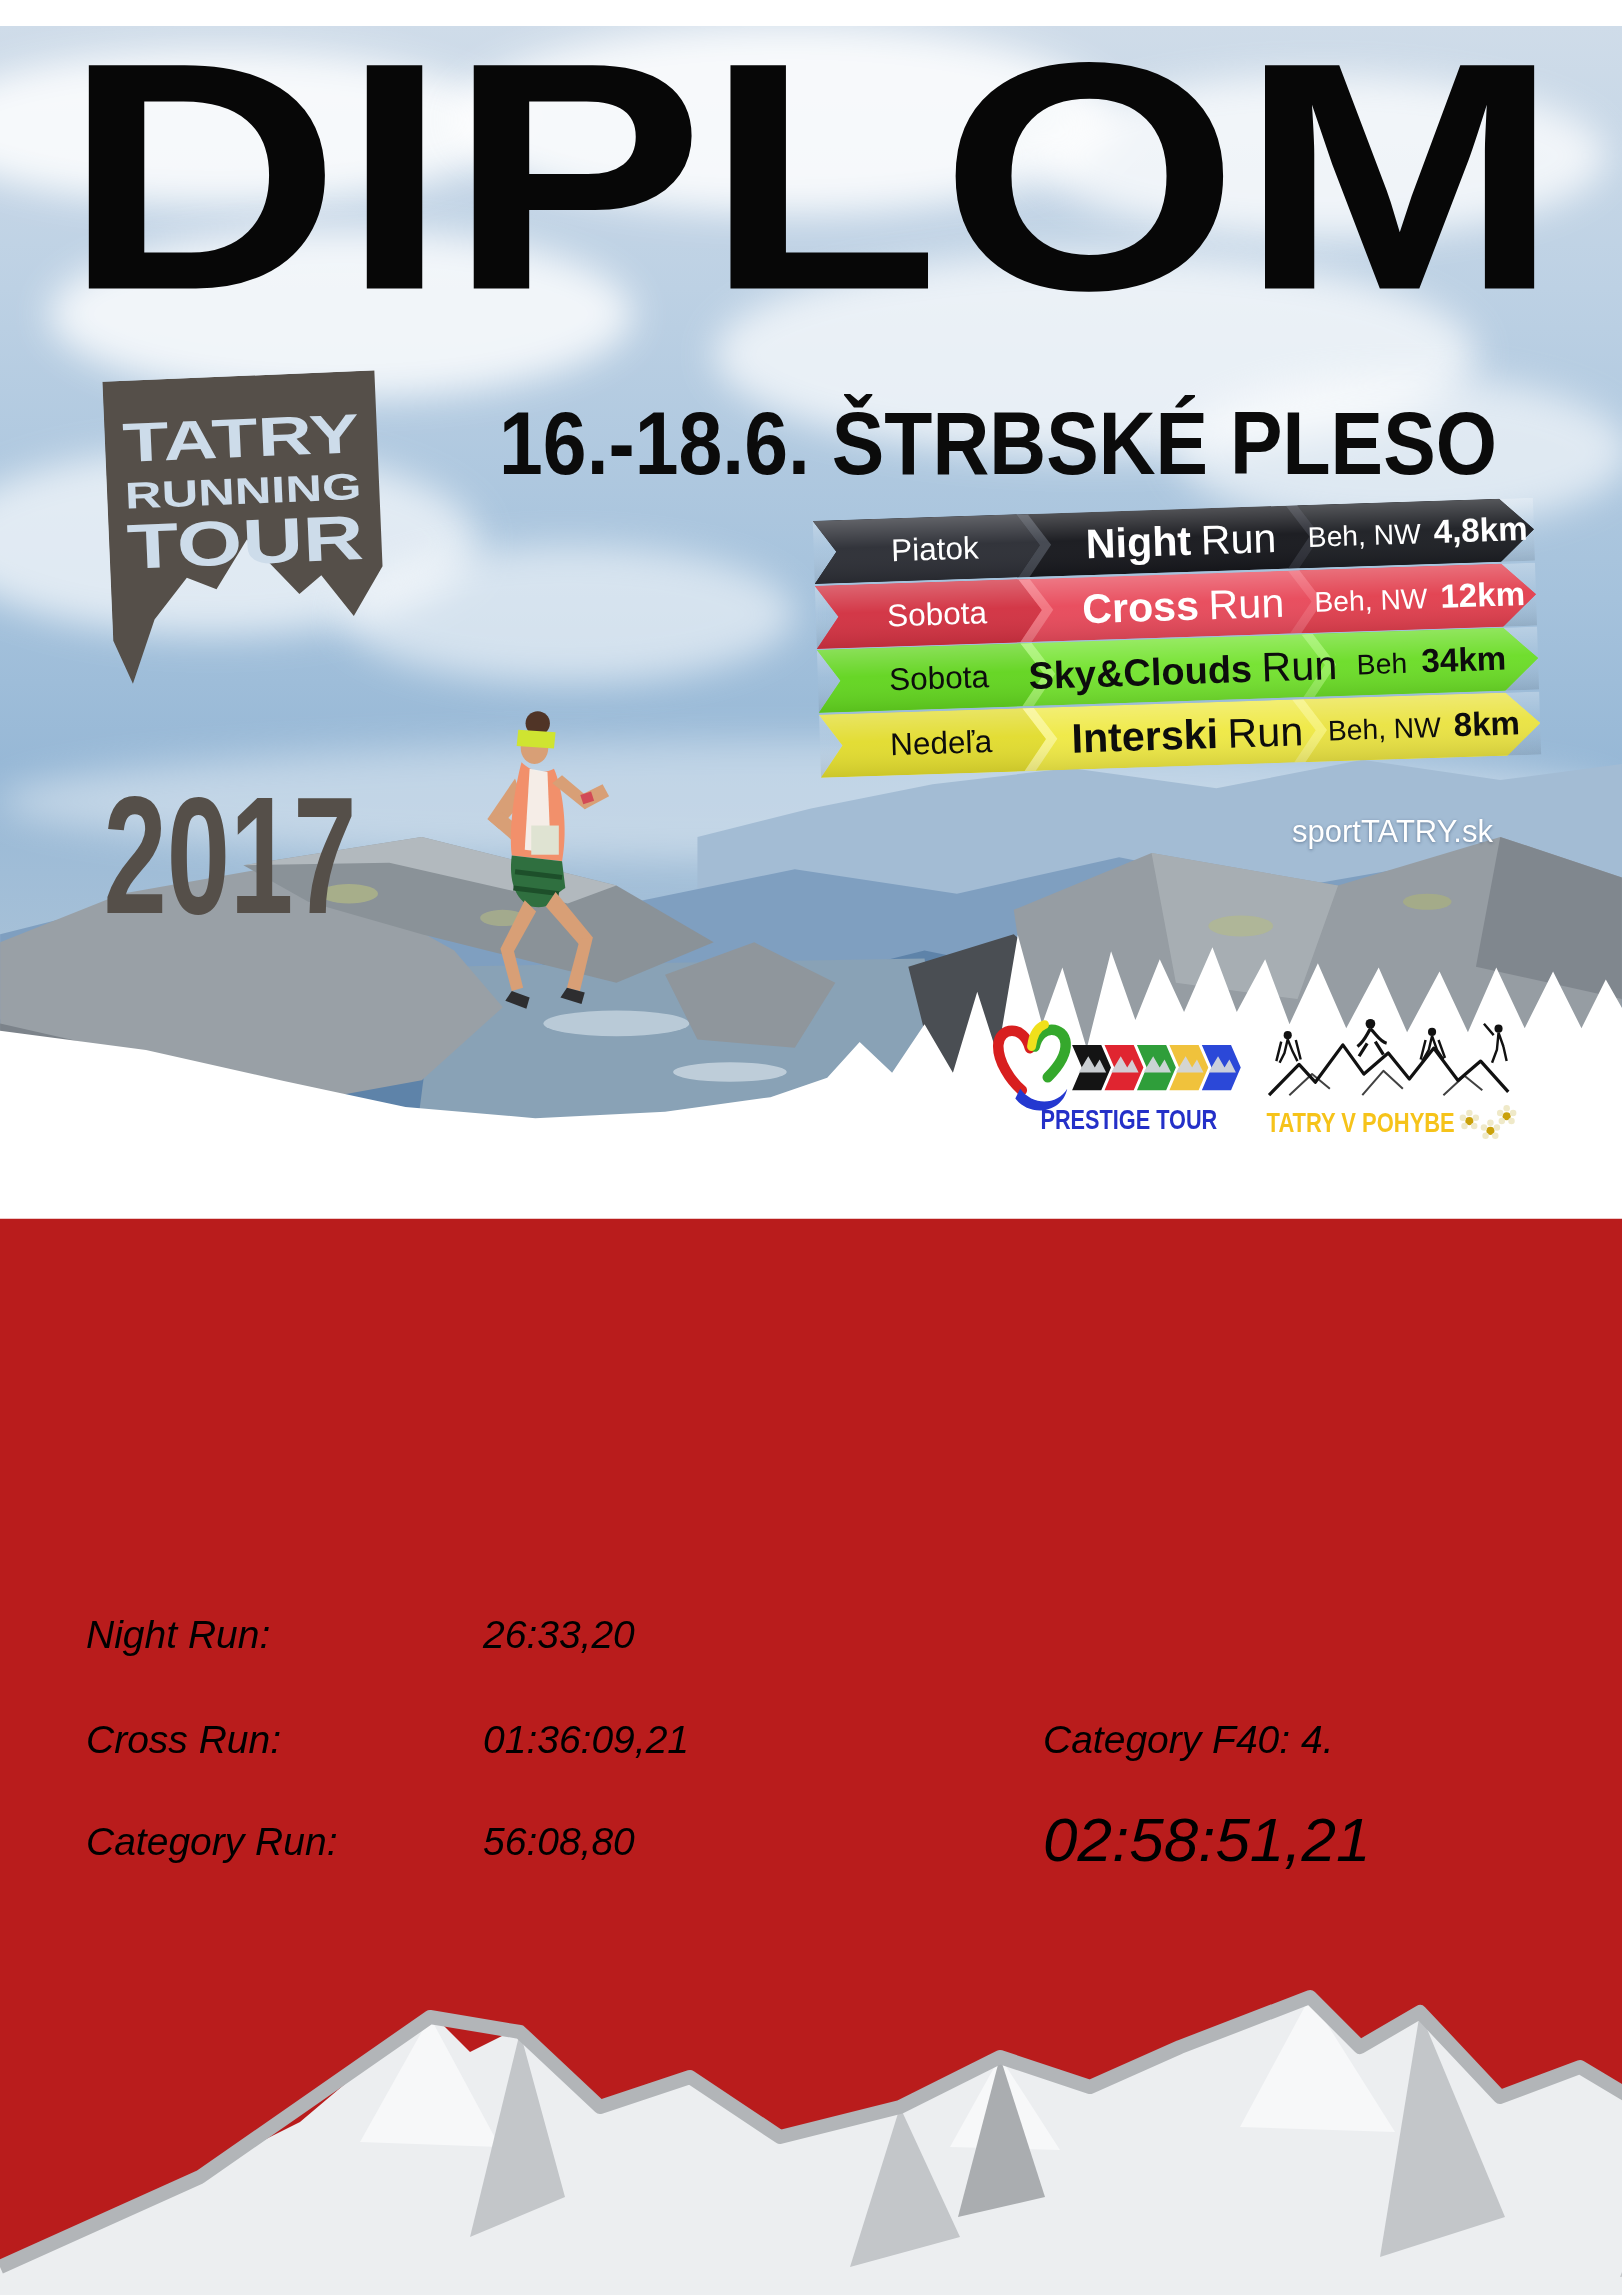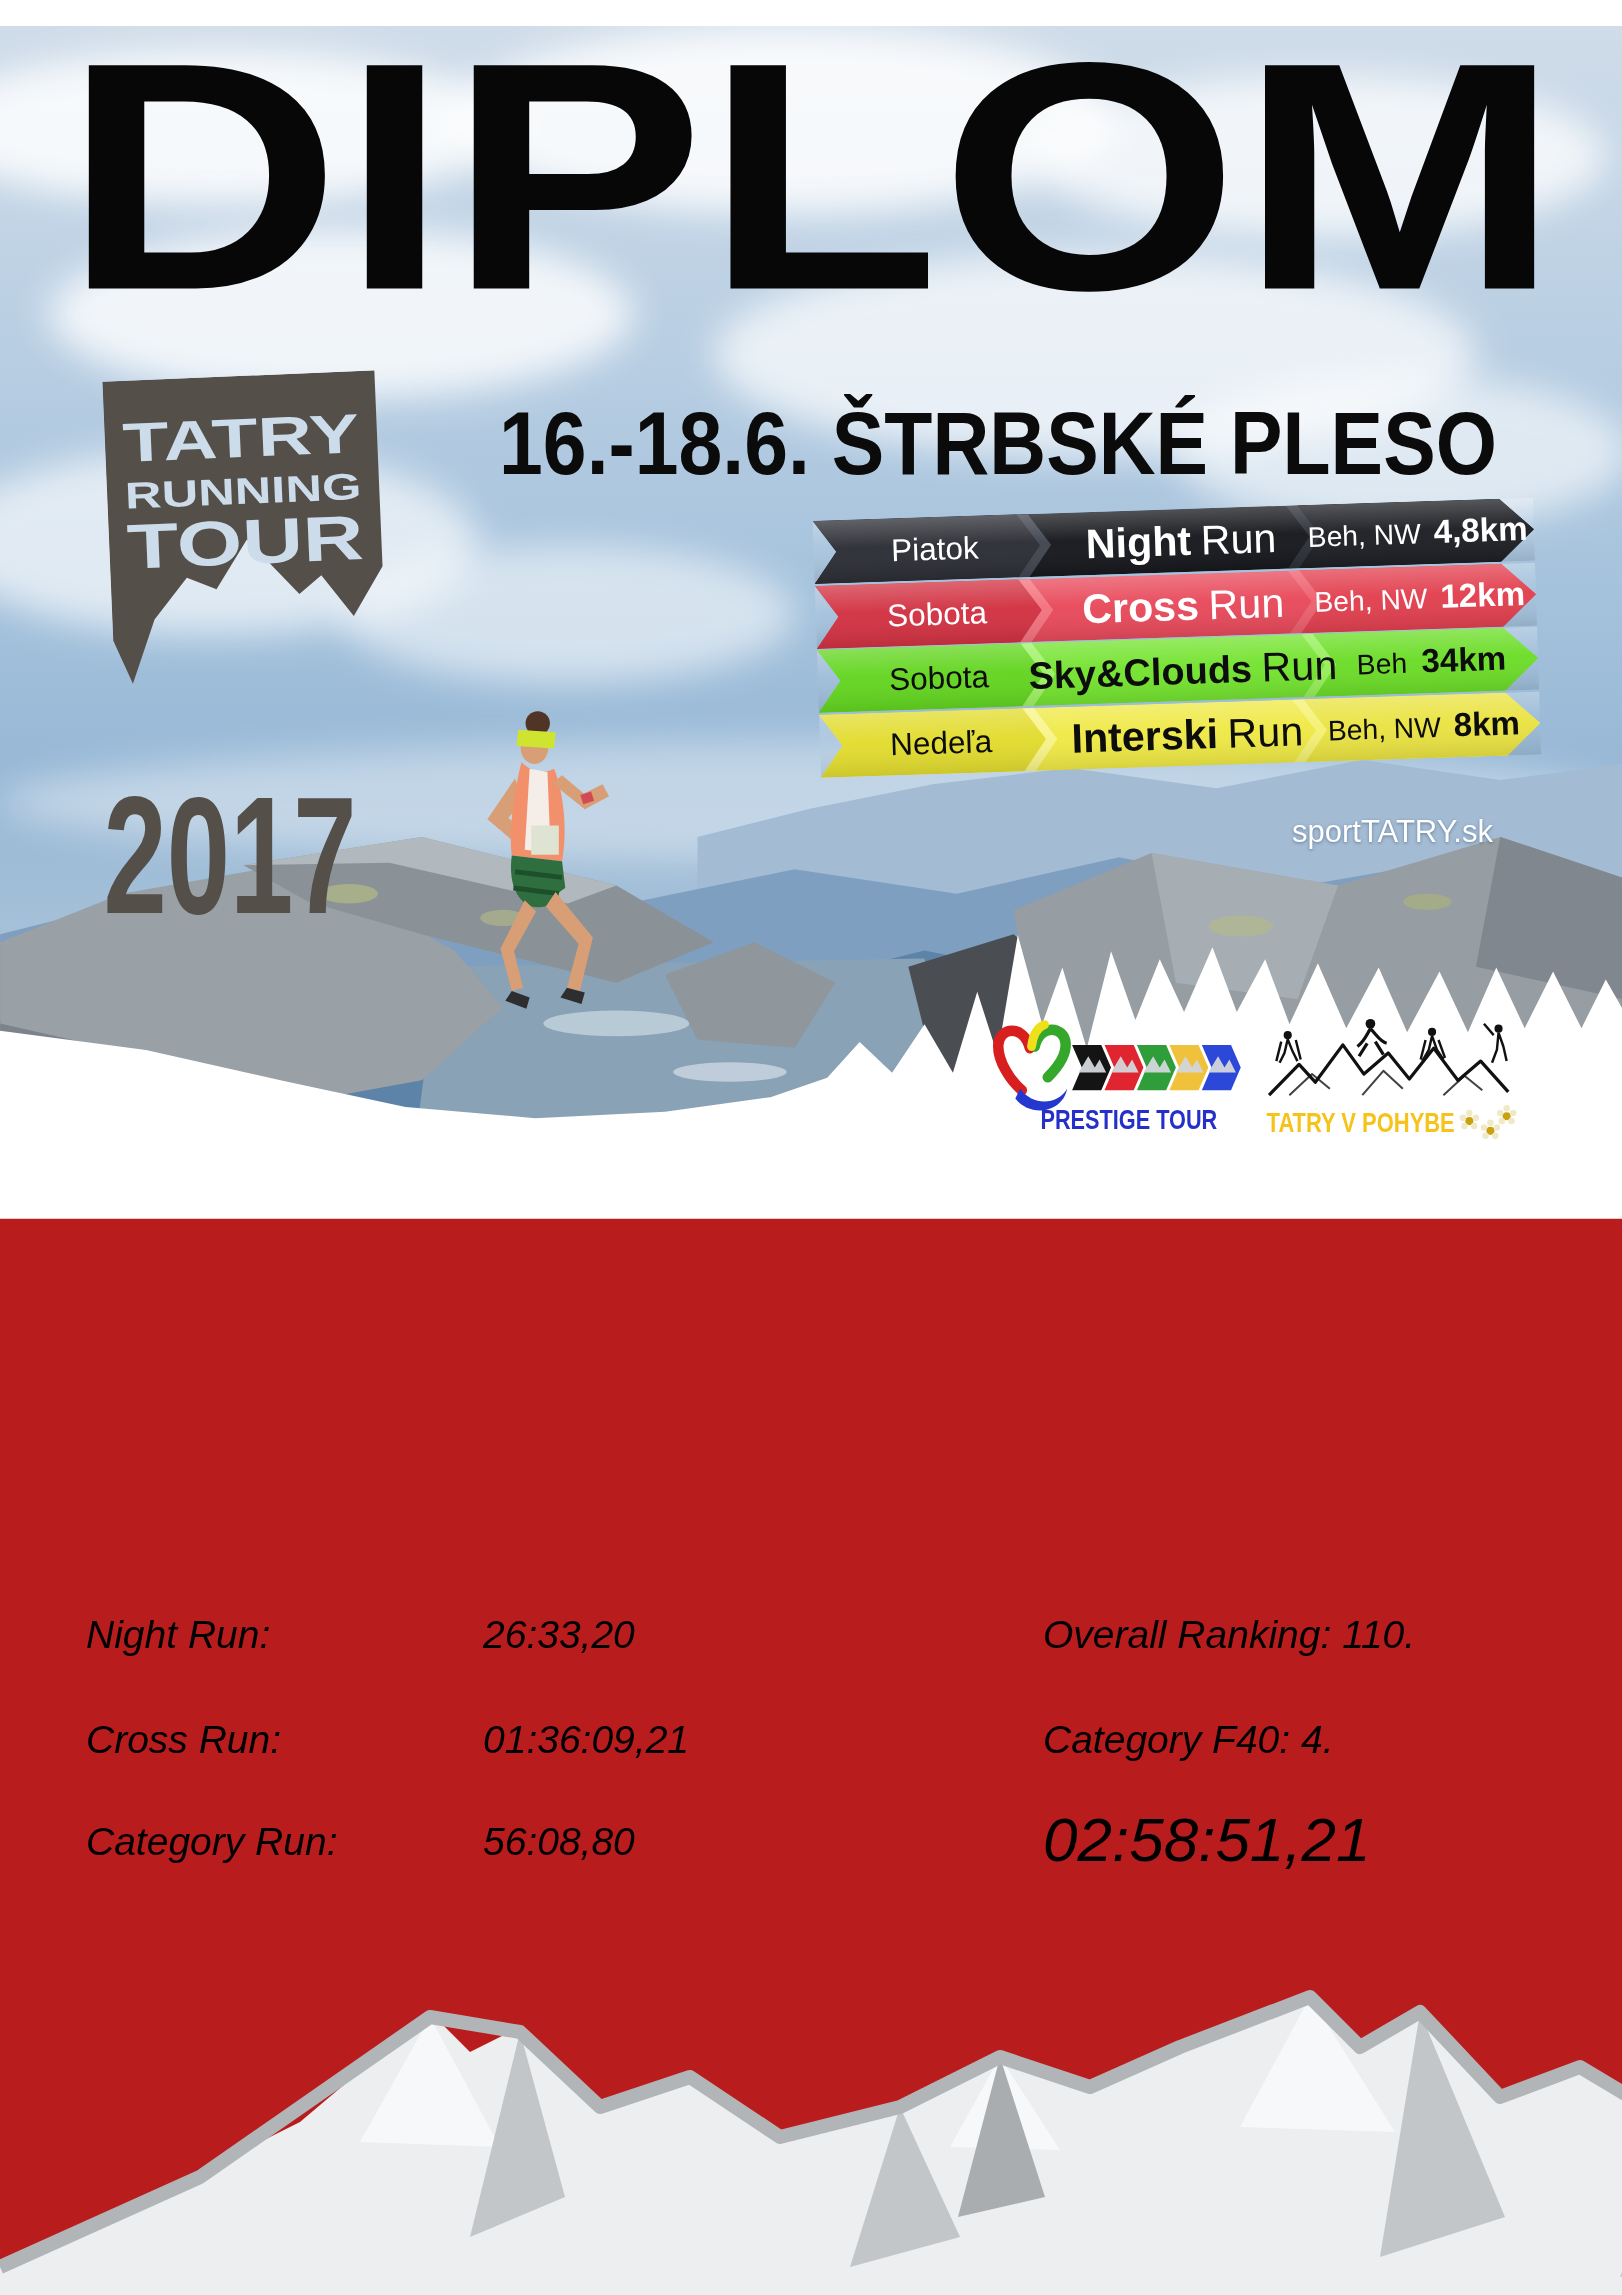--- a/index.html
+++ b/index.html
@@ -292,21 +292,20 @@
           <circle cx="304" cy="132" r="4" fill="#efe9c8"></circle>
           <circle cx="292" cy="132" r="4" fill="#efe9c8"></circle>
           <circle cx="290" cy="122" r="4" fill="#efe9c8"></circle>
       </g>
     </svg>
   </div>
 
 
   <div class="res" style="left:86px;top:1587px;">Night Run:</div>
   <div class="res" style="left:483px;top:1587px;">26:33,20</div>
-  <div class="res" style="left:1043px;top:1587px;">Overall Ranking: 110.</div>
 
   <div class="res" style="left:86px;top:1692px;">Cross Run:</div>
   <div class="res" style="left:483px;top:1692px;">01:36:09,21</div>
   <div class="res" style="left:1043px;top:1692px;">Category F40: 4.</div>
 
   <div class="res" style="left:86px;top:1794px;">Category Run:</div>
   <div class="res" style="left:483px;top:1794px;">56:08,80</div>
   <div class="res res-big" style="left:1043px;top:1778px;">02:58:51,21</div>
 
   <svg class="bottom-svg" width="1622" height="389" viewBox="0 0 480">

